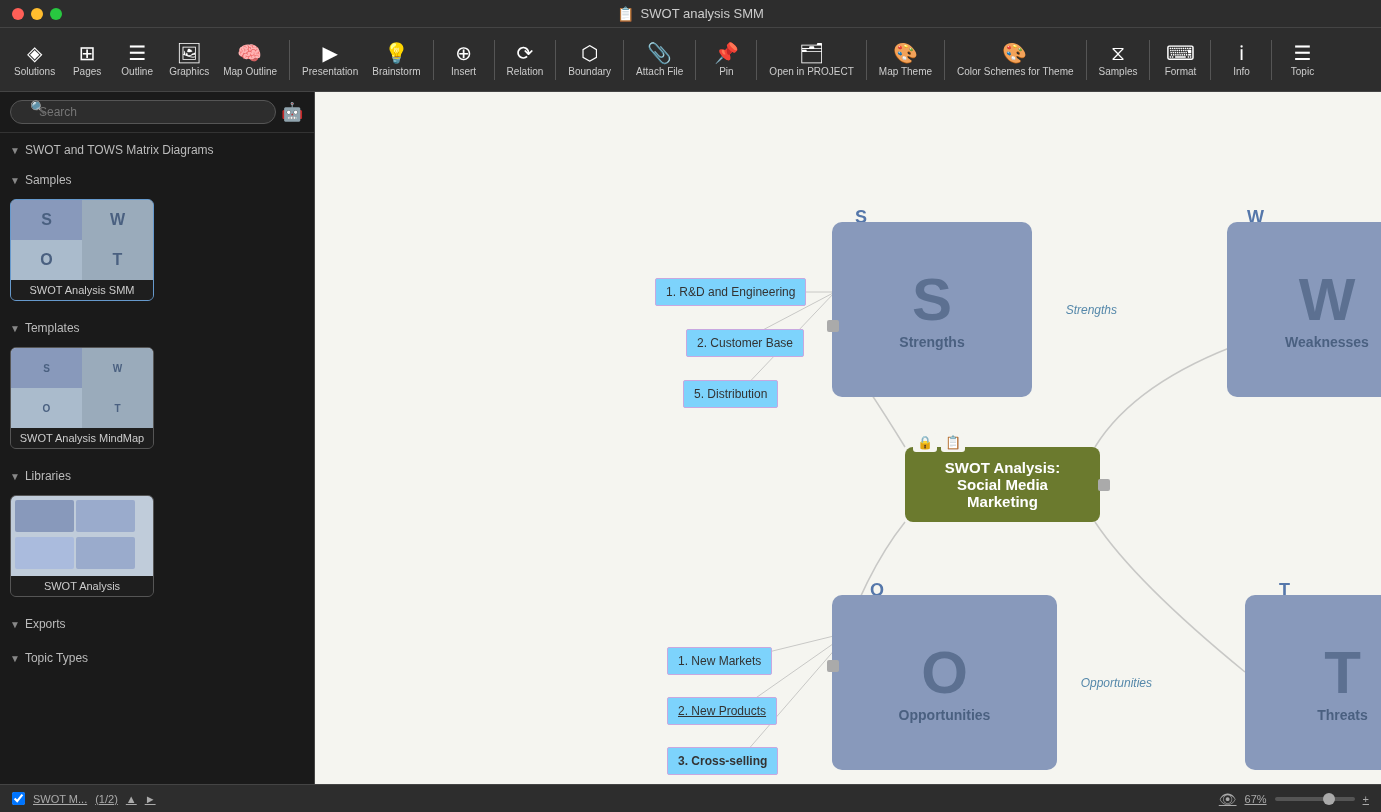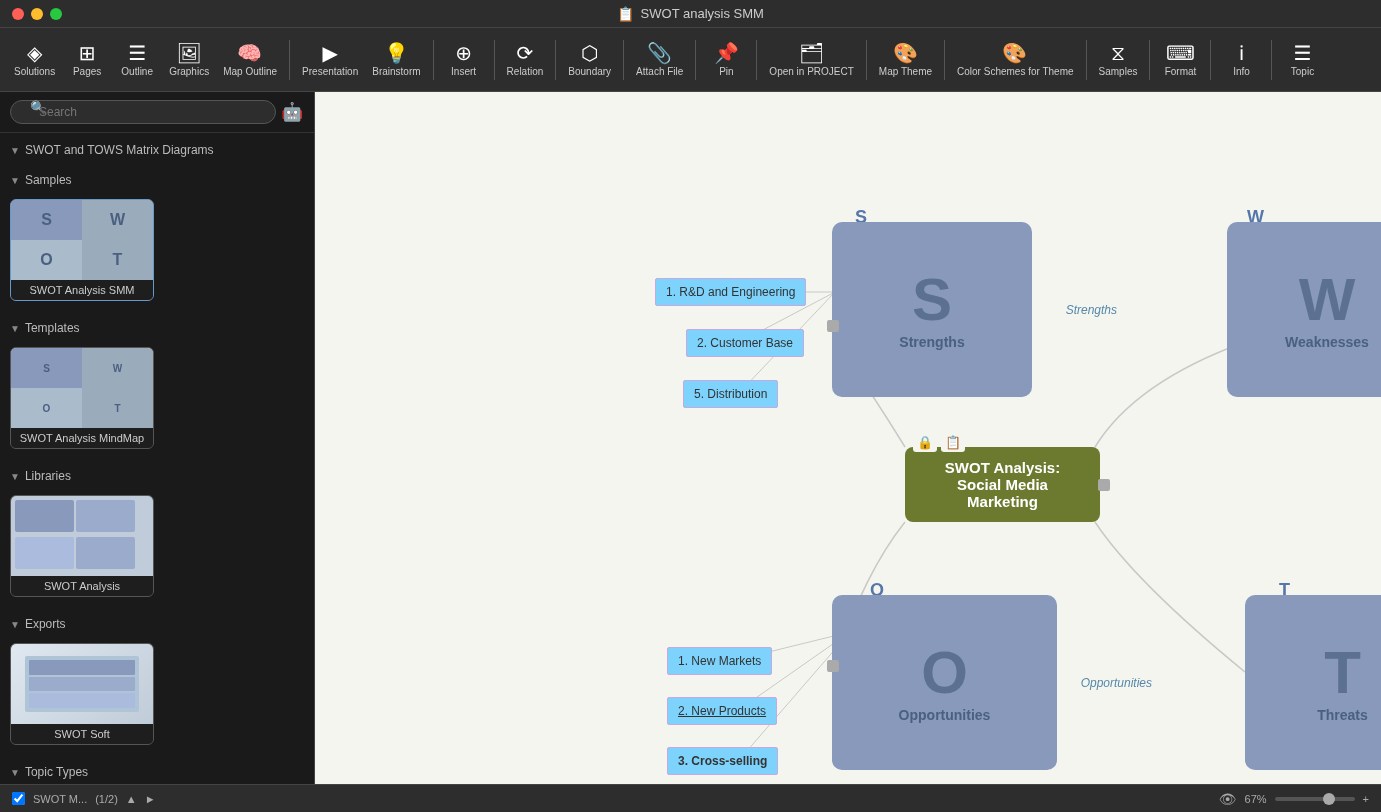--- a/index.html
+++ b/index.html
@@ -215,20 +215,21 @@
     .statusbar {
       background: #2d2d2d;
       height: 28px;
       display: flex;
       align-items: center;
       justify-content: space-between;
       padding: 0 12px;
       border-top: 1px solid #444;
       font-size: 11px;
       color: #aaa;
+      text-decoration: underline;
     }
     .statusbar-left { display: flex; align-items: center; gap: 8px; }
     .statusbar-right { display: flex; align-items: center; gap: 8px; }
     .statusbar-eye { font-size: 14px; }
     .zoom-slider { width: 80px; height: 4px; background: #555; border-radius: 2px; position: relative; }
     .zoom-thumb { position: absolute; left: 60%; top: -4px; width: 12px; height: 12px; background: #aaa; border-radius: 50%; }
   </style>
 </head>
 <body>
 
@@ -413,34 +414,20 @@
             <div class="sidebar-thumb-label">SWOT Analysis</div>
           </div>
         </div>
       </div>
 
       <div class="sidebar-section">
         <div class="sidebar-section-header">
           <span class="chevron">▼</span>
           <span>Exports</span>
         </div>
-        <div class="sidebar-item-grid">
-          <div class="sidebar-thumb">
-            <div class="sidebar-thumb-img" style="background:#ccd8e4;">
-              <div style="width:100%;height:100%;background:linear-gradient(135deg,#e0e8f0 0%,#c0ccd8 100%);display:flex;align-items:center;justify-content:center;">
-                <div style="width:80%;height:70%;background:#b0c4d8;border-radius:2px;display:flex;flex-direction:column;gap:2px;padding:4px;">
-                  <div style="flex:1;background:#8899bb;border-radius:1px;"></div>
-                  <div style="flex:1;background:#9aabcc;border-radius:1px;"></div>
-                  <div style="flex:1;background:#aabbdd;border-radius:1px;"></div>
-                </div>
-              </div>
-            </div>
-            <div class="sidebar-thumb-label">SWOT Soft</div>
-          </div>
-        </div>
       </div>
 
       <div class="sidebar-section">
         <div class="sidebar-section-header">
           <span class="chevron">▼</span>
           <span>Topic Types</span>
         </div>
 
       </div>
     </div>

